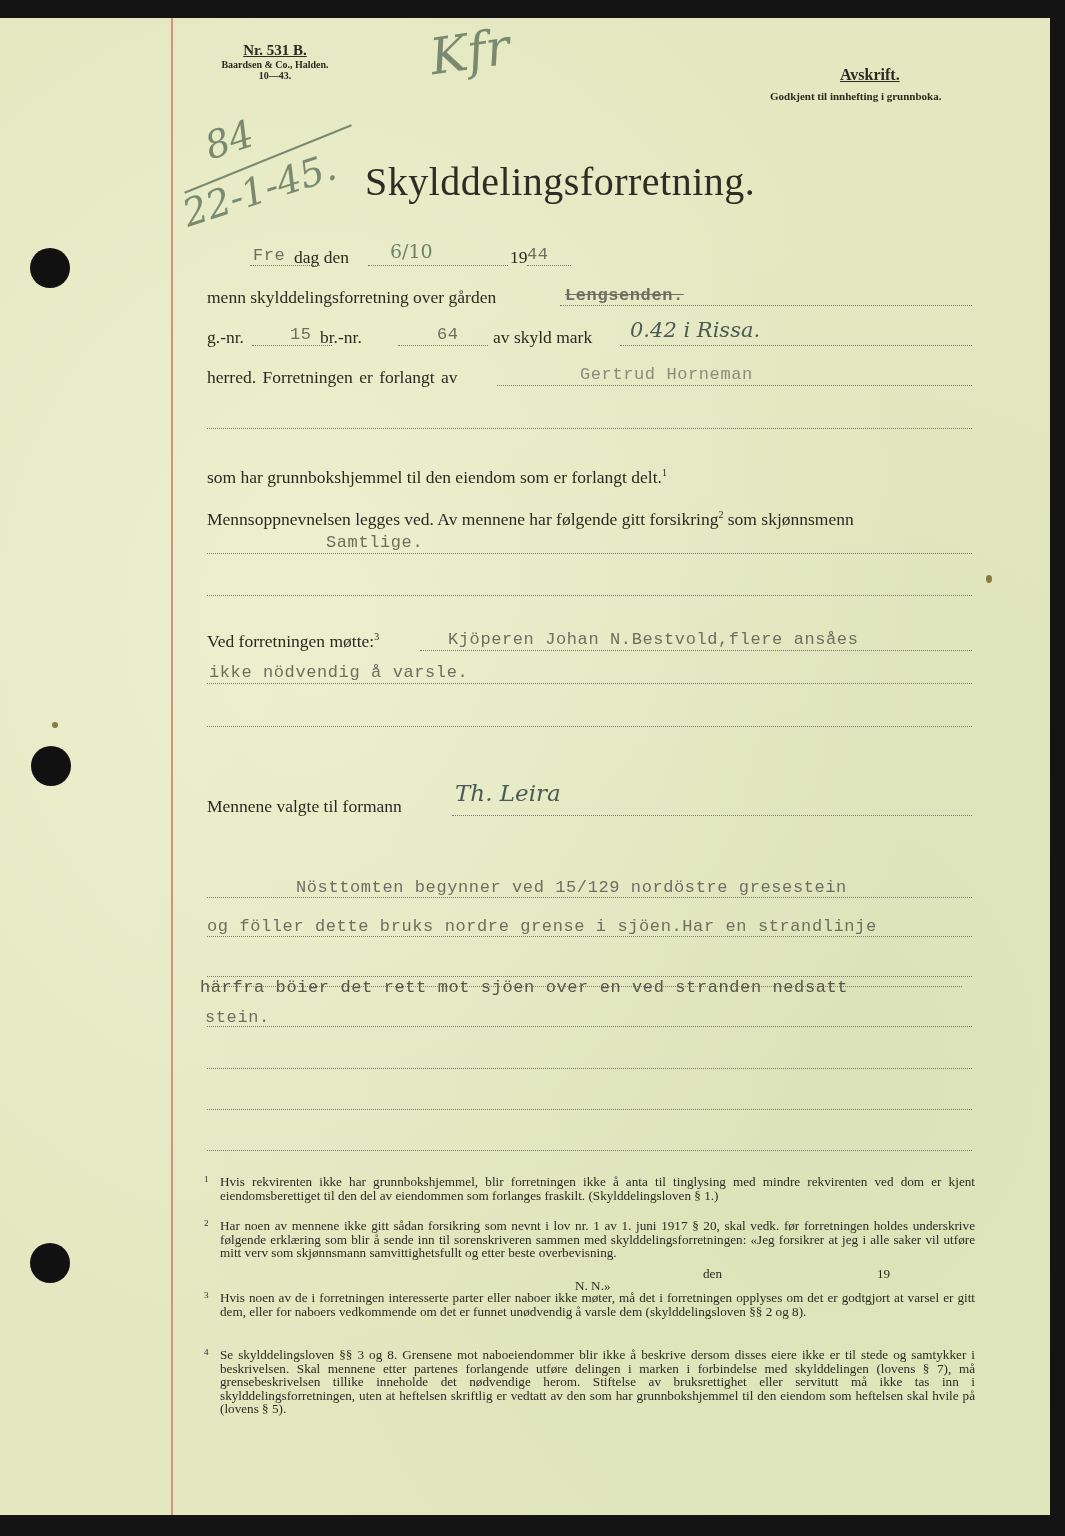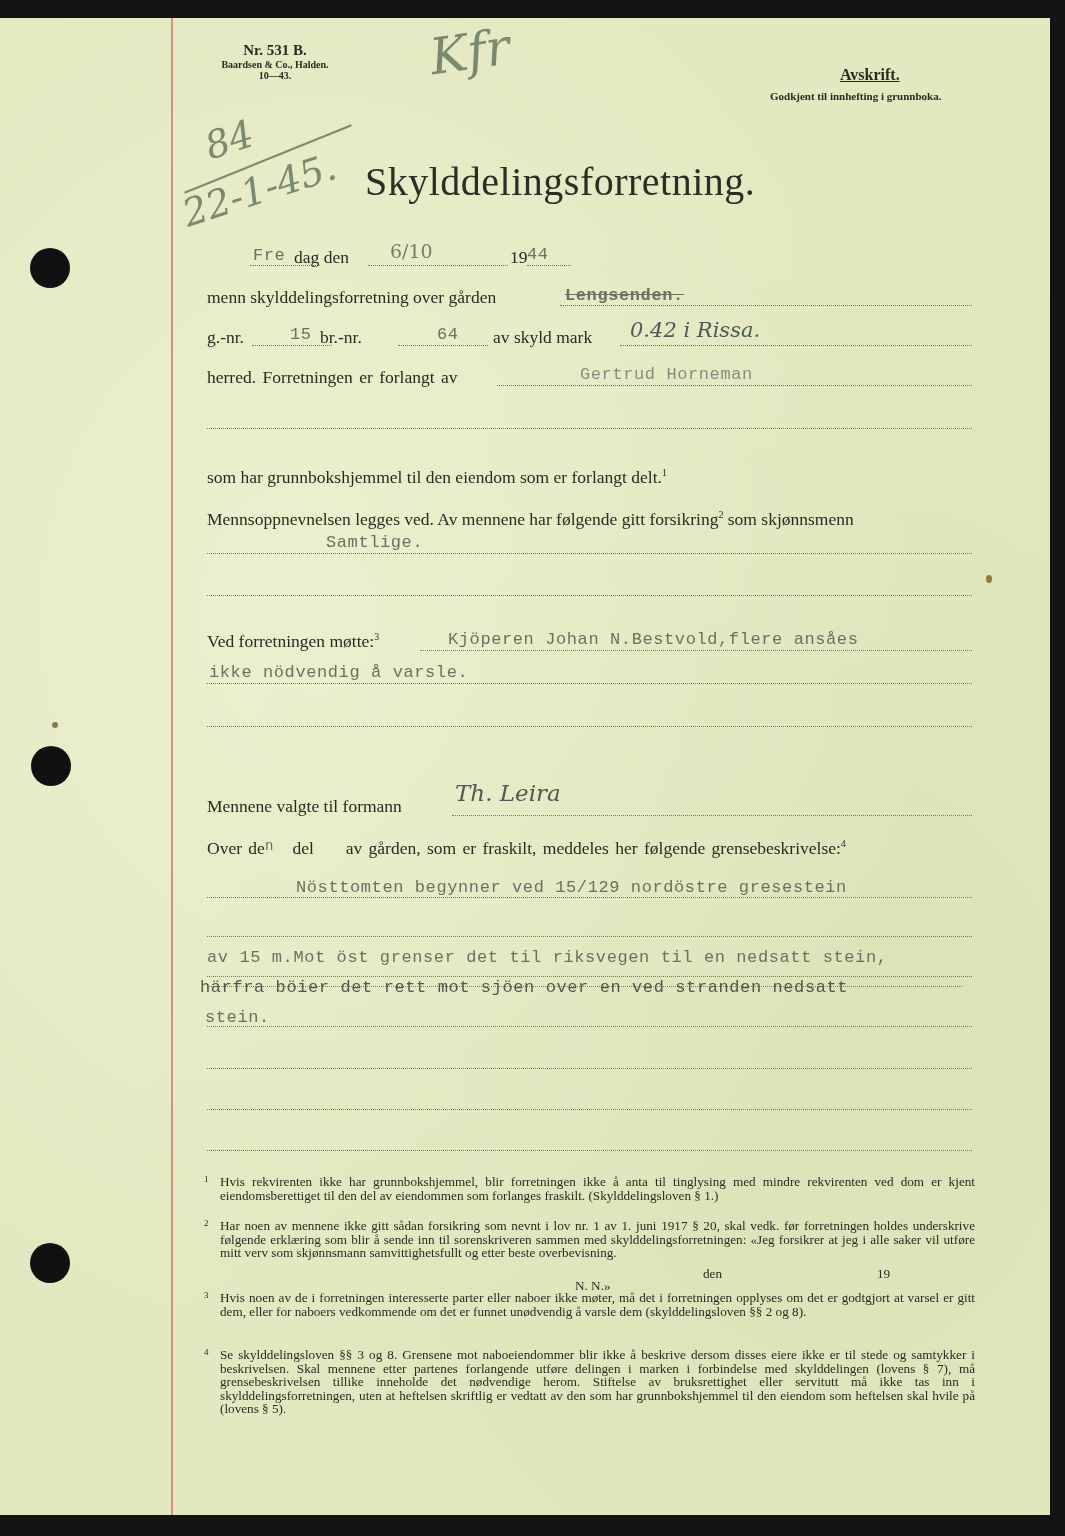--- a/index.html
+++ b/index.html
@@ -30,21 +30,21 @@
 <div class="paper">
   <div class="margin-line"></div>
 
   <div class="hole" style="left:30px; top:230px;"></div>
   <div class="hole" style="left:31px; top:728px;"></div>
   <div class="hole" style="left:30px; top:1225px;"></div>
   <div class="speck" style="left:52px; top:704px; width:6px; height:6px;"></div>
   <div class="speck" style="left:986px; top:557px; width:6px; height:8px;"></div>
 
   <div class="abs serif small-print" style="left:200px; top:24px; width:150px;">
-    <div style="font-size:15px; line-height:17px; font-weight:bold;">Nr. 531 B.</div>
+    <div style="font-size:15px; line-height:17px; font-weight:bold;text-decoration:underline;">Nr. 531 B.</div>
     <div style="font-size:10px; line-height:11px; font-weight:bold;">Baardsen &amp; Co., Halden.</div>
     <div style="font-size:10px; line-height:11px; font-weight:bold;">10—43.</div>
   </div>
 
   <div class="abs serif" style="left:840px; top:48px; font-size:16px; font-weight:bold; text-decoration:underline;">Avskrift.</div>
   <div class="abs serif" style="left:770px; top:72px; font-size:11px; font-weight:bold;">Godkjent til innhefting i grunnboka.</div>
 
   <div class="abs hand" style="left:430px; top:5px; font-size:50px; transform:rotate(-8deg); color:#7a8a70;">Kfr</div>
   <div class="abs hand" style="left:205px; top:100px; font-size:38px; transform:rotate(-18deg); color:#7a8a70;">84</div>
   <div class="abs" style="left:178px; top:140px; width:180px; height:2px; background:#7a8a70; transform:rotate(-22deg);"></div>
@@ -92,27 +92,26 @@
   <div class="line" style="top:632px; left:420px; width:552px;"></div>
   <div class="abs mono fill" style="left:448px; top:612px;">Kjöperen Johan N.Bestvold,flere ansåes</div>
   <div class="abs mono fill" style="left:209px; top:645px;">ikke nödvendig å varsle.</div>
   <div class="line" style="top:665px;"></div>
   <div class="line" style="top:708px;"></div>
 
   <div class="abs serif body-text" style="left:207px; top:778px;">Mennene valgte til formann</div>
   <div class="line" style="top:797px; left:452px; width:520px;"></div>
   <div class="abs hand" style="left:455px; top:762px; font-size:23px; color:#4a5a55;">Th. Leira</div>
 
-  <div class="abs serif body-text" style="left:207px; top:820px; word-spacing:2px;"><span>Over de</span><span class="mono" style="font-size:14px; vertical-align:4px;">n</span>&nbsp;&nbsp;&nbsp;<span>del</span>&nbsp;&nbsp;&nbsp;&nbsp;&nbsp;<span>av gården, som er fraskilt, meddeles her følgende grensebeskrivelse:</span><sup>4</sup></div>
 
   <div class="line" style="top:879px;"></div>
   <div class="abs mono fill" style="left:296px; top:860px;">Nösttomten begynner ved 15/129 nordöstre gresestein</div>
   <div class="line" style="top:918px;"></div>
+  <div class="abs mono fill" style="left:207px; top:899px;">og föller dette bruks nordre grense i sjöen.Har en strandlinje</div>
   <div class="line" style="top:958px;"></div>
-  <div class="abs mono fill" style="left:207px; top:930px;">av 15 m.Mot öst grenser det til riksvegen til en nedsatt stein,</div>
   <div class="line" style="top:968px; width:755px;"></div>
   <div class="abs mono fill" style="left:200px; top:960px; color:#55554c;">härfra böier det rett mot sjöen over en ved stranden nedsatt</div>
   <div class="line" style="top:1008px;"></div>
   <div class="abs mono fill" style="left:205px; top:990px;">stein.</div>
 
   <div class="line" style="top:1050px;"></div>
   <div class="line" style="top:1091px;"></div>
   <div class="line" style="top:1132px;"></div>
 
   <div class="fn" style="top:1157px;">

